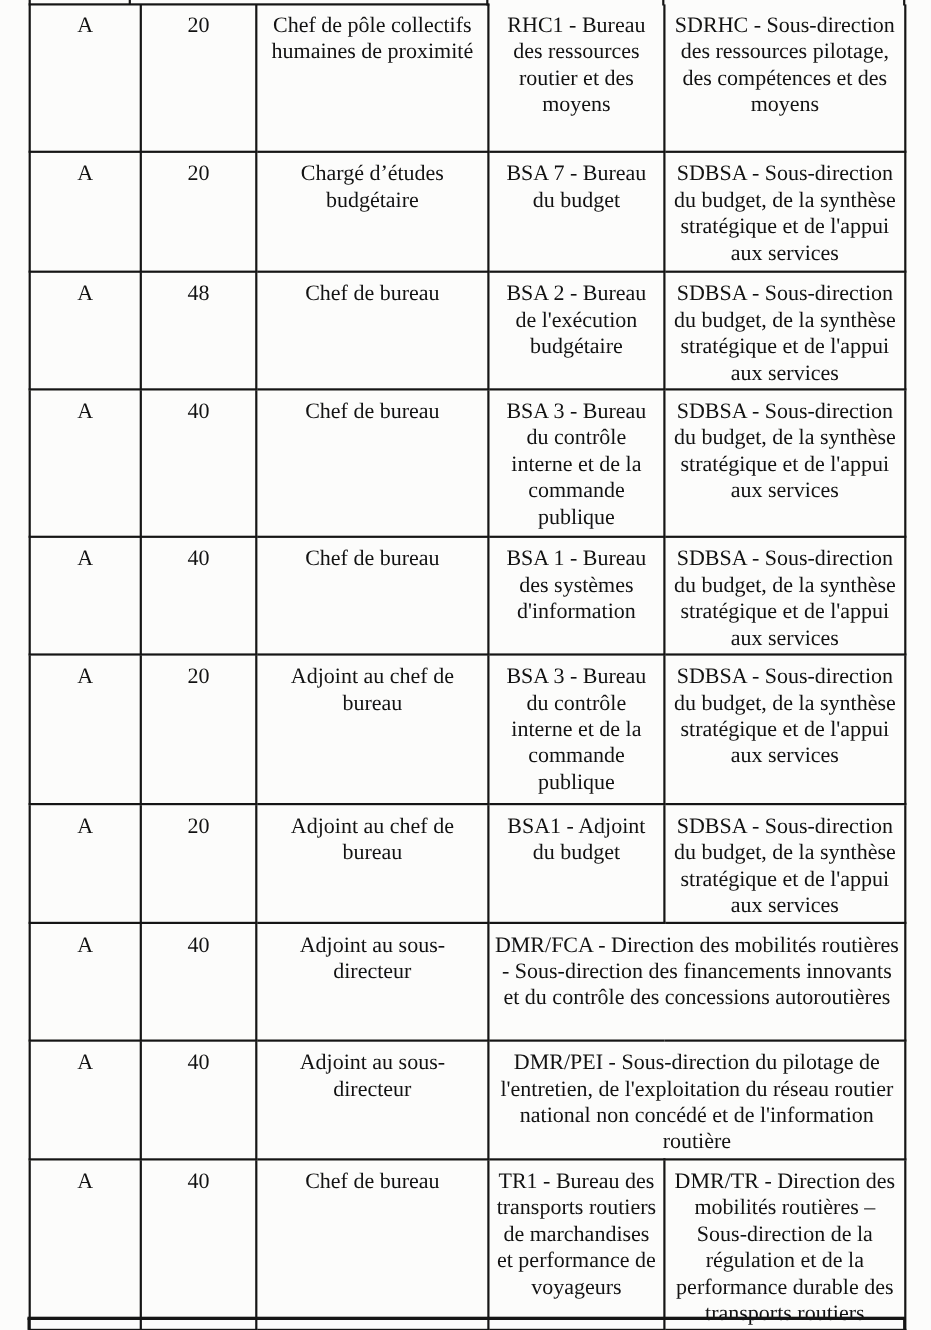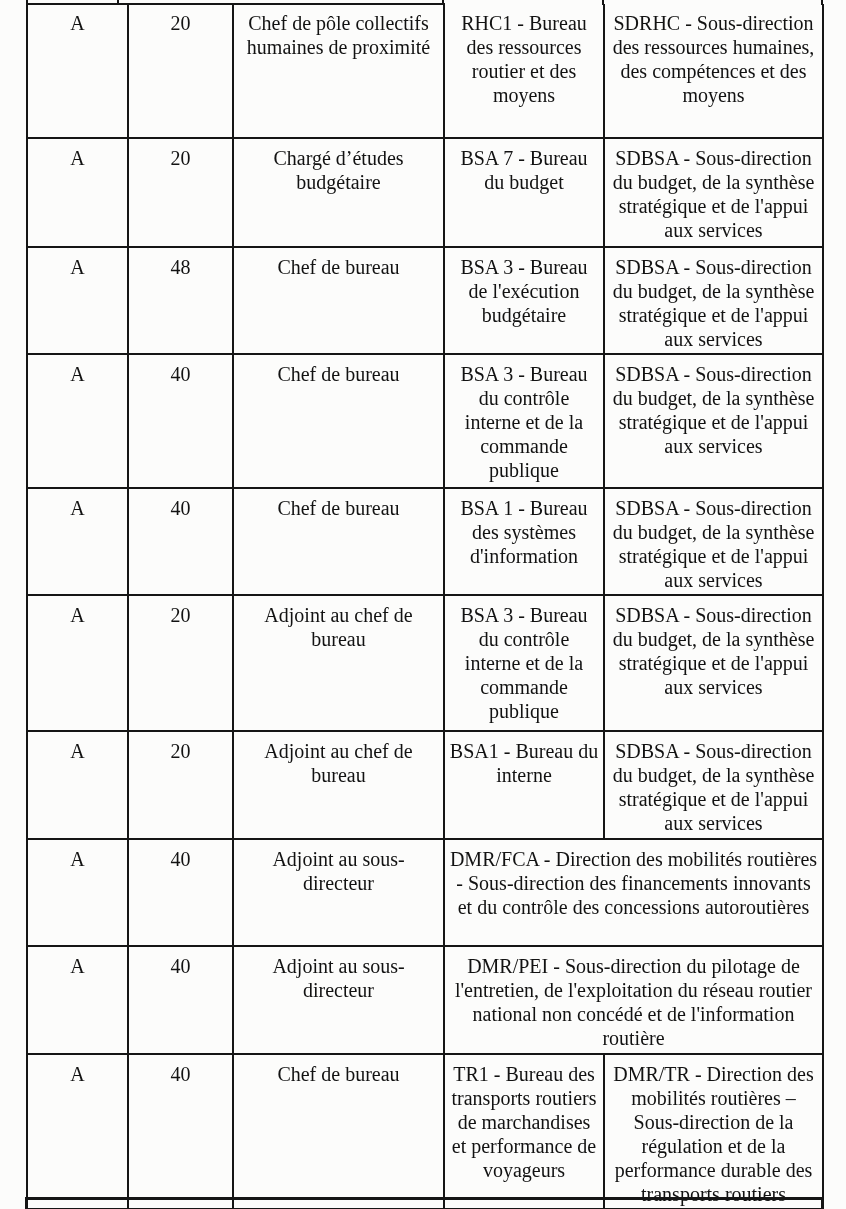--- a/index.html
+++ b/index.html
@@ -74,36 +74,36 @@
       <col style="width:160px">
       <col style="width:219px">
     </colgroup>
     <tbody>
 
       <tr style="height:134px">
         <td>A</td>
         <td>20</td>
         <td>Chef de pôle collectifs humaines de proximité</td>
         <td>RHC1 - Bureau des ressources routier et des moyens</td>
-        <td>SDRHC - Sous-direction des ressources humaines, des compétences et des moyens</td>
+        <td>SDRHC - Sous-direction des ressources pilotage, des compétences et des moyens</td>
       </tr>
 
       <tr style="height:109px">
         <td>A</td>
         <td>20</td>
         <td>Chargé d’études budgétaire</td>
         <td>BSA 7 - Bureau du budget</td>
         <td>SDBSA - Sous-direction du budget, de la synthèse stratégique et de l'appui aux services</td>
       </tr>
 
       <tr style="height:105px">
         <td>A</td>
         <td>48</td>
         <td>Chef de bureau</td>
-        <td>BSA 3 - Bureau de l'exécution budgétaire</td>
+        <td>BSA 2 - Bureau de l'exécution budgétaire</td>
         <td>SDBSA - Sous-direction du budget, de la synthèse stratégique et de l'appui aux services</td>
       </tr>
 
       <tr style="height:134px">
         <td>A</td>
         <td>40</td>
         <td>Chef de bureau</td>
         <td>BSA 3 - Bureau du contrôle interne et de la commande publique</td>
         <td>SDBSA - Sous-direction du budget, de la synthèse stratégique et de l'appui aux services</td>
       </tr>
@@ -121,21 +121,21 @@
         <td>20</td>
         <td>Adjoint au chef de bureau</td>
         <td>BSA 3 - Bureau du contrôle interne et de la commande publique</td>
         <td>SDBSA - Sous-direction du budget, de la synthèse stratégique et de l'appui aux services</td>
       </tr>
 
       <tr style="height:108px">
         <td>A</td>
         <td>20</td>
         <td>Adjoint au chef de bureau</td>
-        <td>BSA1 - Bureau du interne</td>
+        <td>BSA1 - Adjoint du budget</td>
         <td>SDBSA - Sous-direction du budget, de la synthèse stratégique et de l'appui aux services</td>
       </tr>
 
       <tr style="height:107px">
         <td>A</td>
         <td>40</td>
         <td>Adjoint au sous-directeur</td>
         <td colspan="2">DMR/FCA - Direction des mobilités routières - Sous-direction des financements innovants et du contrôle des concessions autoroutières</td>
       </tr>
 

